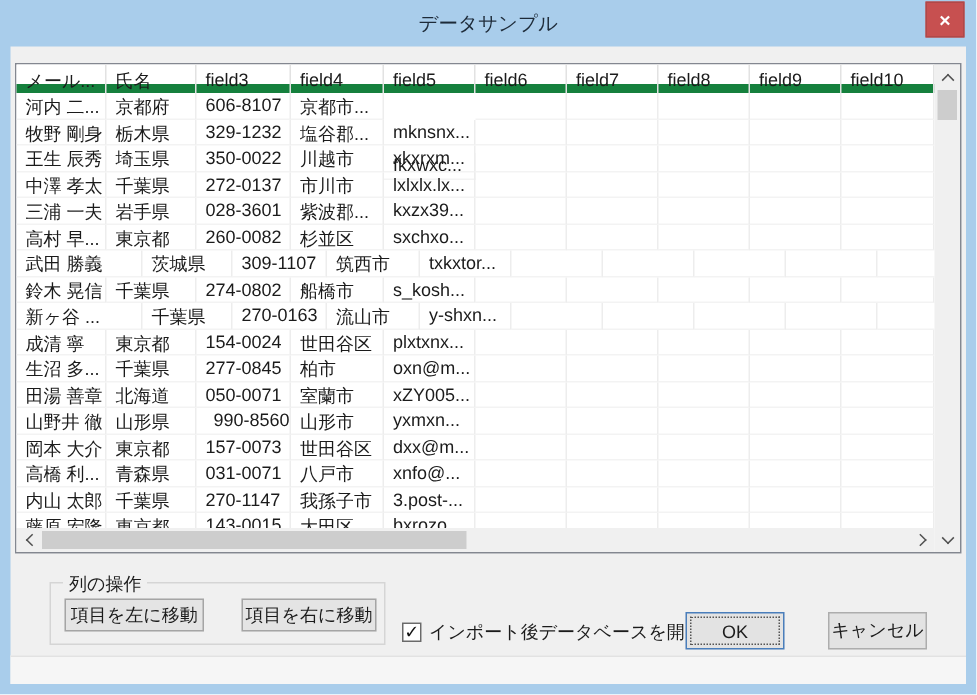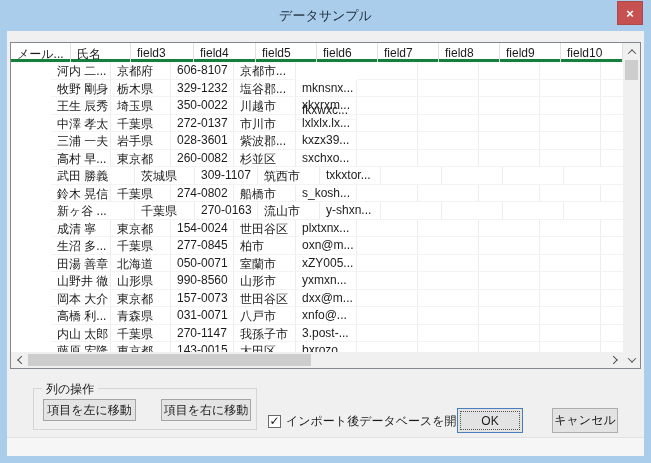--- a/index.html
+++ b/index.html
@@ -38,30 +38,30 @@
     position:absolute; left:0; top:406px; width:637px; height:19px;
     background:#f6f6f6; border-top:1px solid #e2e2e2;
   }
   
   .listview {
     position:absolute; left:3px; top:11px; width:631px; height:327px;
     border:1px solid #838790; background:#fff;
   }
   .lv-header {
     position:absolute; left:0; top:0; width:612px; height:19px;
-    display:flex; background:#fff; border-bottom:3px solid #15803d;
+    display:flex; background:#fff; border-bottom:6px solid #15803d;
   }
   .hcell {
     height:19px; flex:none; padding:3px 0 0 6px;
     font-size:12px; white-space:nowrap; overflow:hidden;
     border-right:1px solid #e2e2e2;
   }
   .lv-body {
     position:absolute; left:0; top:19px; width:612px; height:290px;
-    overflow:hidden; background:#fff;padding-left:40px;
+    overflow:hidden; background:#fff;
   }
   .lvrow { display:flex; height:17.5px; }
   .cell {
     height:17.5px; flex:none; padding:1px 0 0 6px;
     font-size:12px; white-space:nowrap; overflow:hidden;
     border-right:1px solid #ededed; border-bottom:1px solid #f3f3f3;
   }
   
   .vscroll {
     position:absolute; right:0; top:0; width:17px; height:325px;
@@ -290,21 +290,21 @@
             <div class="cell" style="width: 61px;">xZY005...</div>
             <div class="cell" style="width: 61px;"></div>
             <div class="cell" style="width: 61px;"></div>
             <div class="cell" style="width: 61px;"></div>
             <div class="cell" style="width: 61px;"></div>
             <div class="cell" style="width: 62px;"></div>
           </div>
           <div class="lvrow">
             <div class="cell" style="width: 60px;">山野井 徹</div>
             <div class="cell" style="width: 60px;">山形県</div>
-            <div class="cell" style="width: 63px;">990-8560</div>
+            <div class="cell" style="width: 63px; text-align: right;">990-8560</div>
             <div class="cell" style="width: 62px;">山形市</div>
             <div class="cell" style="width: 61px;">yxmxn...</div>
             <div class="cell" style="width: 61px;"></div>
             <div class="cell" style="width: 61px;"></div>
             <div class="cell" style="width: 61px;"></div>
             <div class="cell" style="width: 61px;"></div>
             <div class="cell" style="width: 62px;"></div>
           </div>
           <div class="lvrow">
             <div class="cell" style="width: 60px;">岡本 大介</div>

